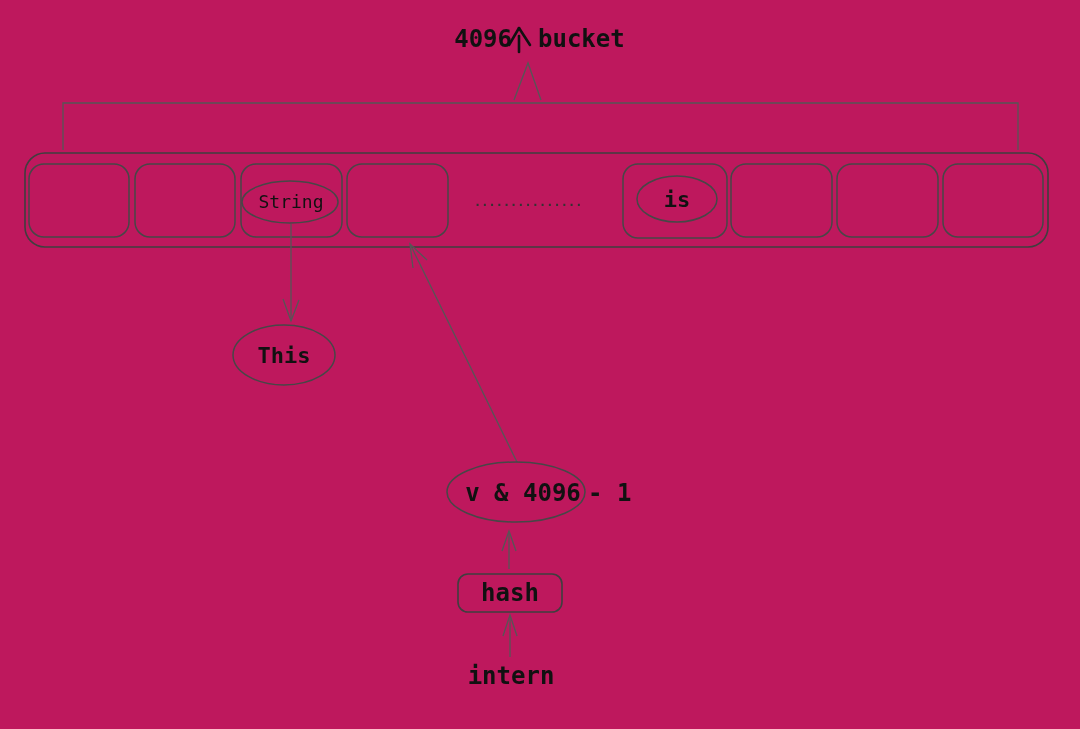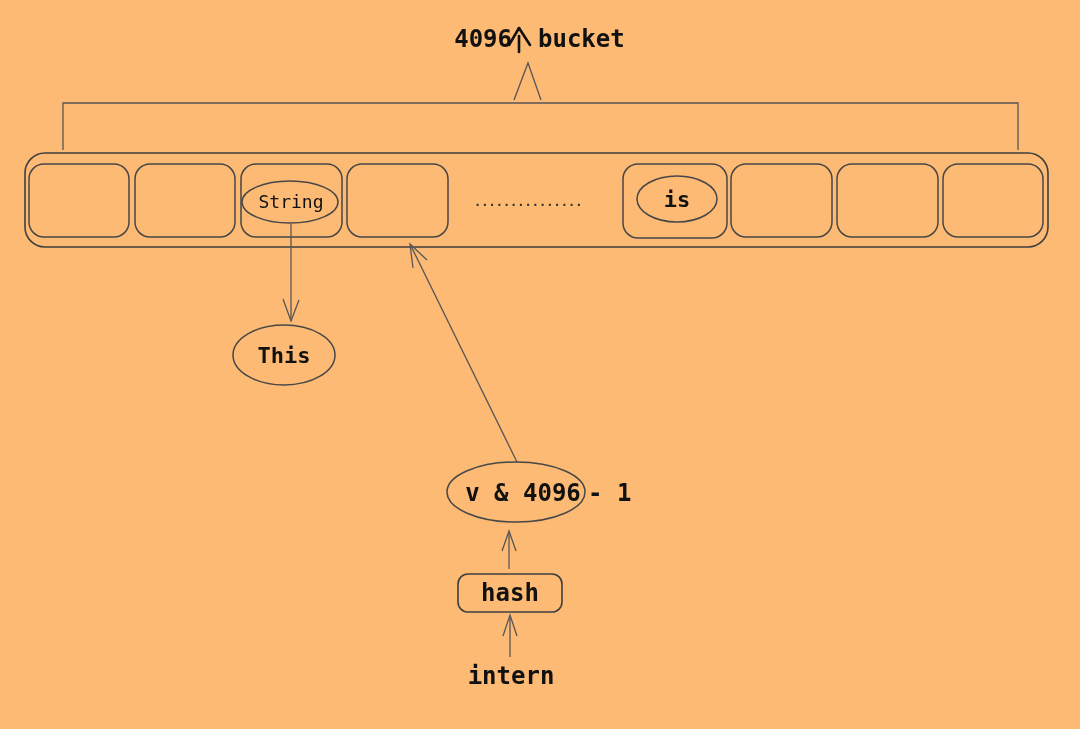--- a/index.html
+++ b/index.html
@@ -4,21 +4,21 @@
 <style>
   html, body {
     margin: 0;
     padding: 0;
     background: #ffffff;
   }
   .canvas {
     position: relative;
     width: 1080px;
     height: 729px;
-    background: #fdba74;
+    background: #be185d;
     overflow: hidden;
   }
   svg { display: block; }
   .shape {
     fill: none;
     stroke: #3f3f3f;
     stroke-width: 1.6;
   }
   .cell {
     fill: none;

